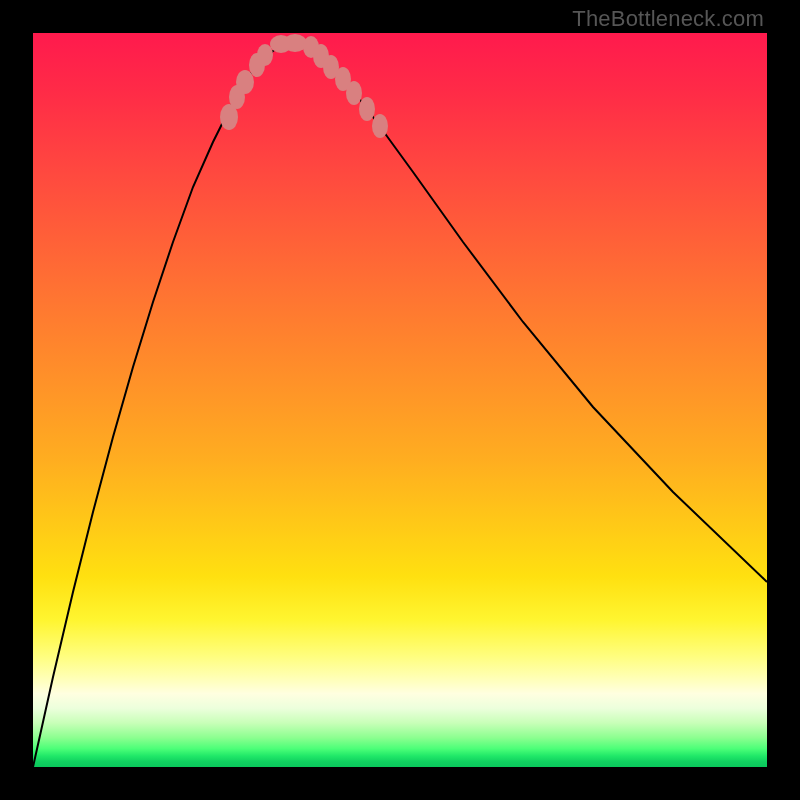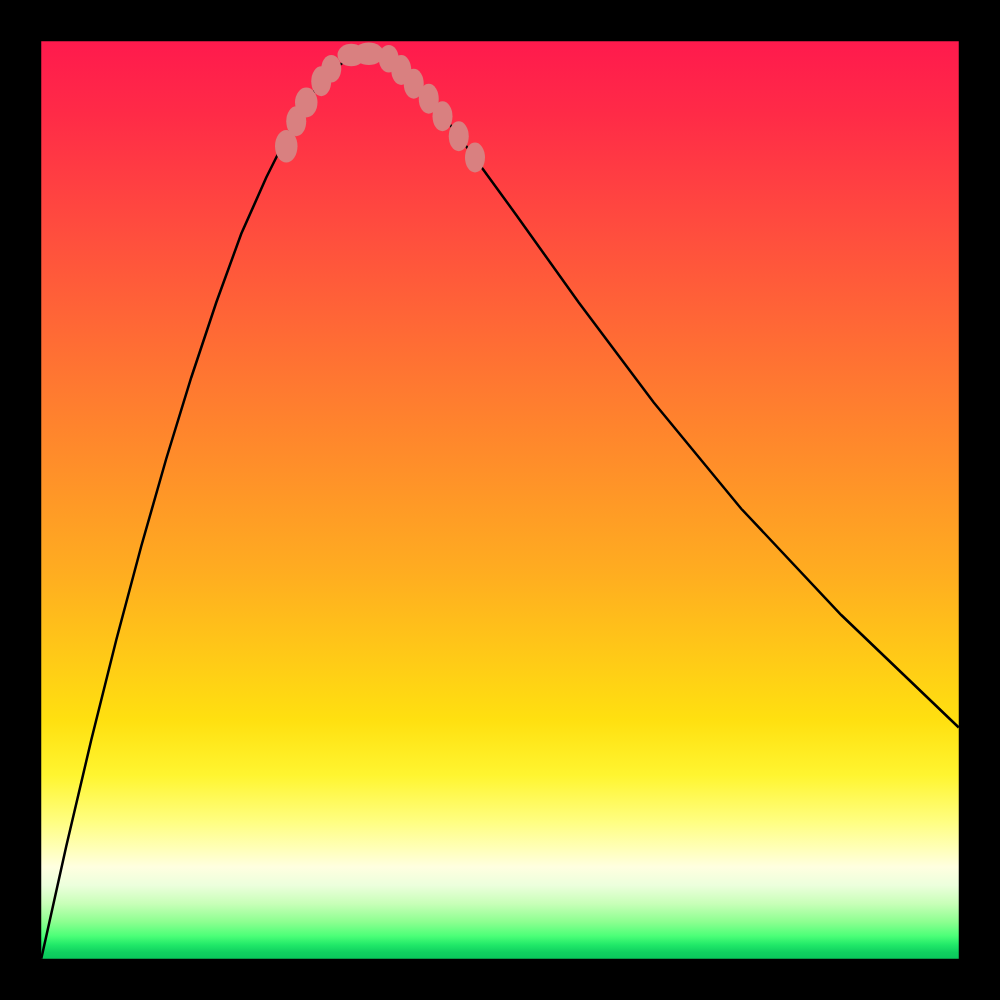--- a/index.html
+++ b/index.html
@@ -95,13 +95,14 @@
         <ellipse cx="278" cy="14" rx="8" ry="11" class="marker"></ellipse>
         <ellipse cx="288" cy="23" rx="8" ry="12" class="marker"></ellipse>
         <ellipse cx="298" cy="34" rx="8" ry="12" class="marker"></ellipse>
         <ellipse cx="310" cy="46" rx="8" ry="12" class="marker"></ellipse>
         <ellipse cx="321" cy="60" rx="8" ry="12" class="marker"></ellipse>
         <ellipse cx="334" cy="76" rx="8" ry="12" class="marker"></ellipse>
         <ellipse cx="347" cy="93" rx="8" ry="12" class="marker"></ellipse>
       </g>
   </svg>
 
+  <div class="watermark">TheBottleneck.com</div>
 </div>
 
 </body></html>

